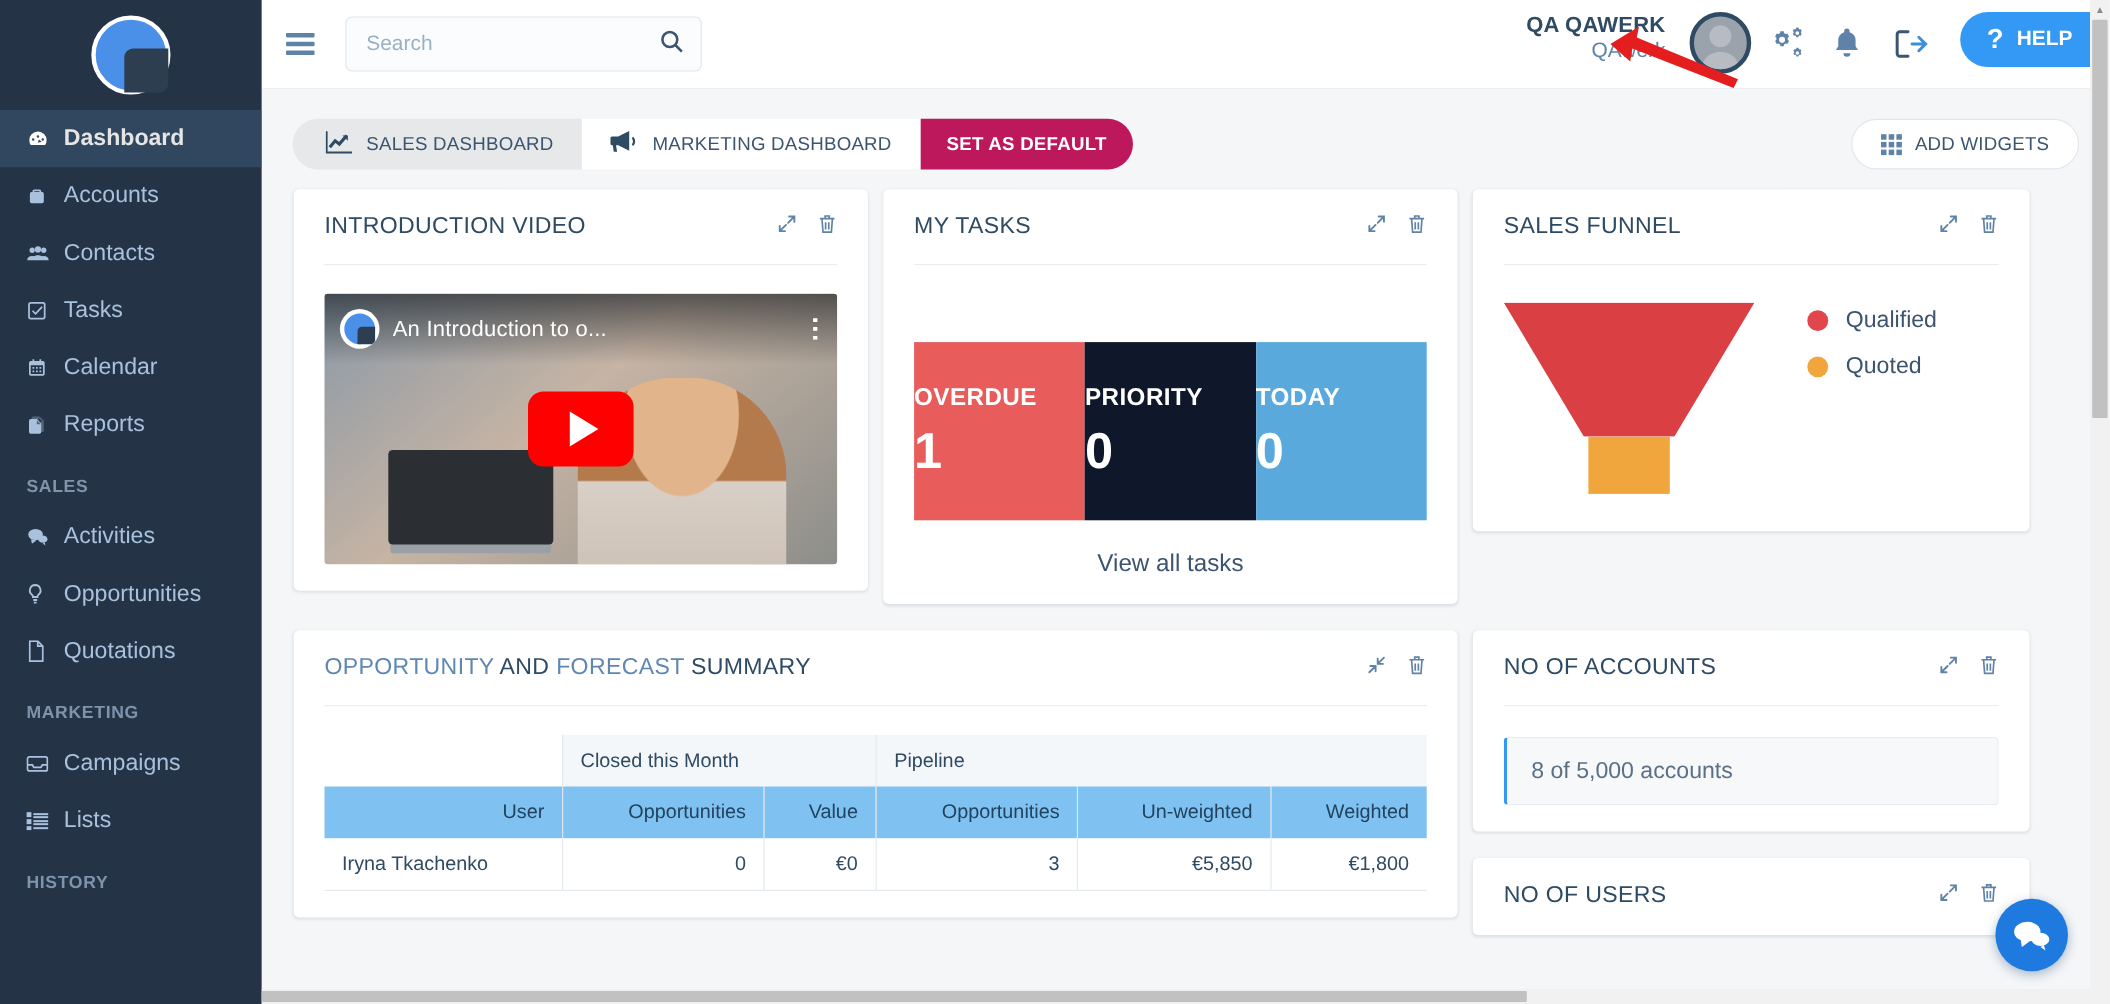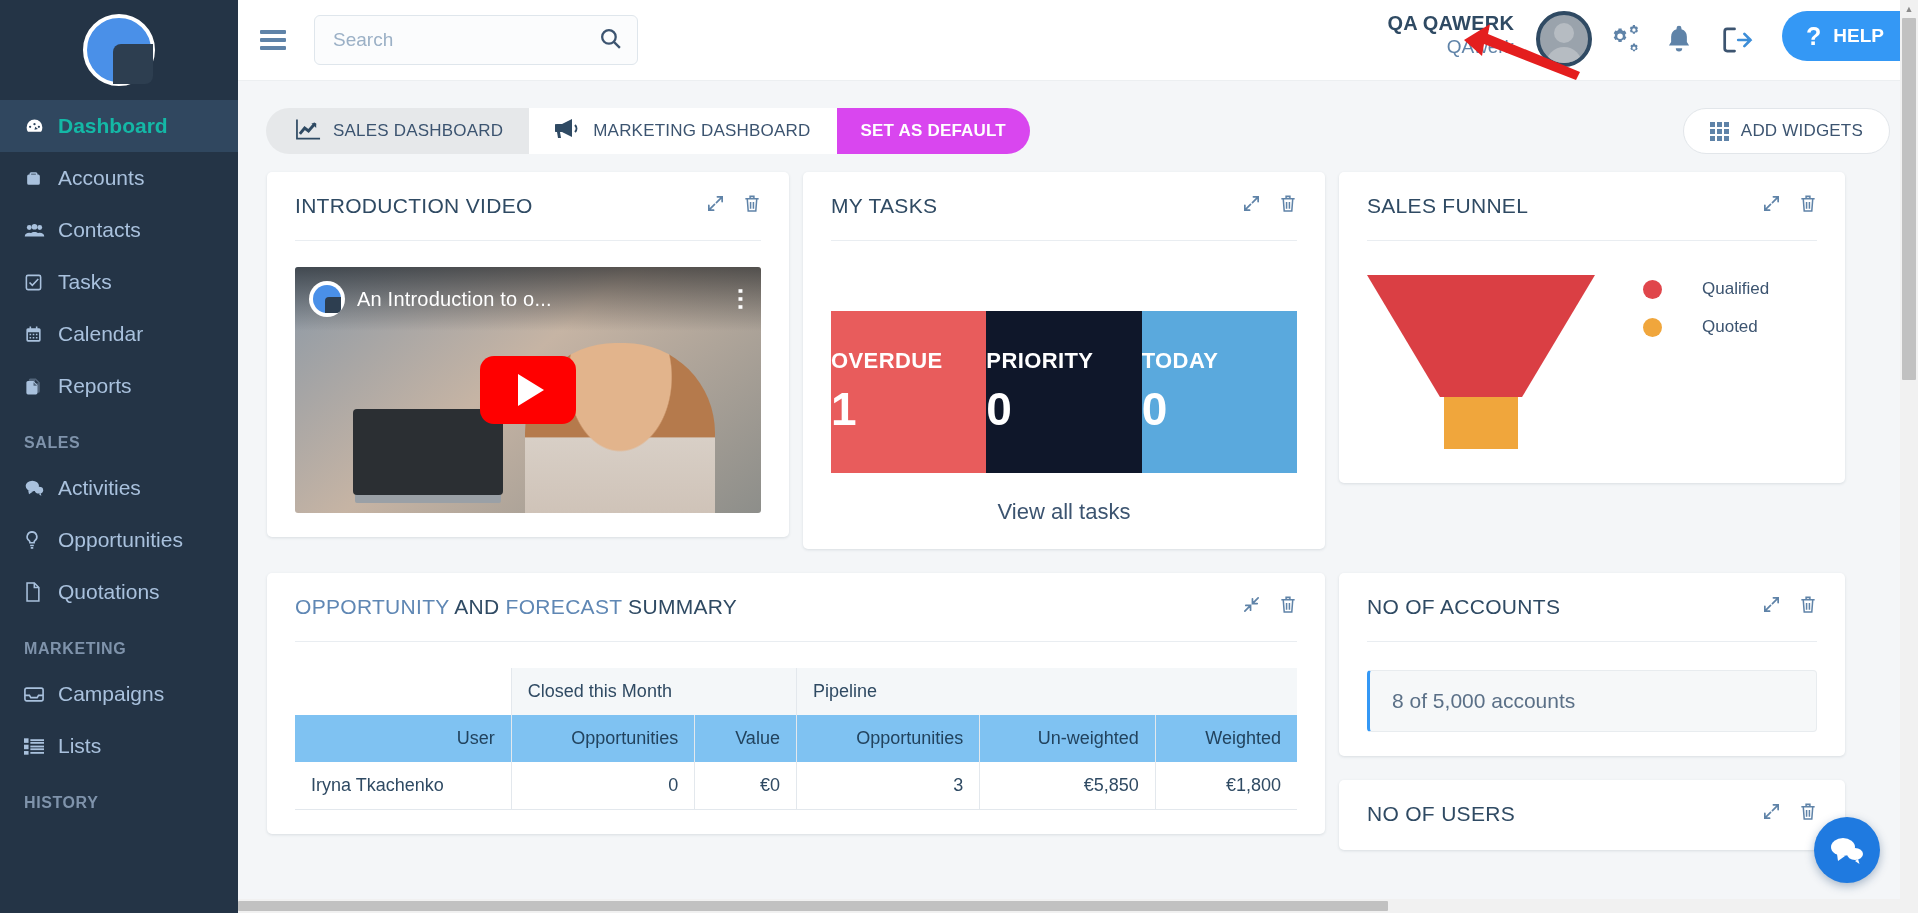--- a/index.html
+++ b/index.html
@@ -30,21 +30,21 @@
     width: 40px; height: 40px;
     background: #2d3e50;
     border-radius: 8px 0 8px 0;
   }
   .nav-item {
     display: flex; align-items: center;
     height: 52px; padding-left: 24px;
     font-size: 21px; color: #a9c1dd;
     cursor: pointer;
   }
-  .nav-item.active { background: #30475f; color: #14b8a6; font-weight: bold; }
+  .nav-item.active { background: #30475f; color: #e5e5e5; font-weight: bold; }
   .nav-item .ic {
     width: 34px; flex: 0 0 34px;
     display: flex; align-items: center;
     color: #a9c1dd; font-size: 19px;
   }
   .nav-item.active .ic { color: #ffffff; }
   .nav-item svg { display: block; }
   .nav-section {
     font-size: 16px; font-weight: bold; letter-spacing: .6px;
     color: #7f93ab; padding: 22px 0 10px 24px;
@@ -122,21 +122,21 @@
     display: flex; align-items: center;
     padding: 27px 28px 0 28px;
   }
   .tab {
     height: 46px; display: flex; align-items: center; gap: 12px;
     padding: 0 26px; font-size: 17px; color: #3c5470;
     background: #ffffff; cursor: pointer; letter-spacing: .2px;
   }
   .tab:first-child { border-radius: 23px 0 0 23px; background: #e6e8ea; padding-left: 30px; }
   .tab.primary {
-    background: #d946ef; color: #fff; font-weight: bold;
+    background: #be185d; color: #fff; font-weight: bold;
     border-radius: 0 23px 23px 0; padding: 0 24px;
   }
   .add-widgets {
     margin-left: auto;
     height: 46px; display: flex; align-items: center; gap: 12px;
     padding: 0 26px; background: #ffffff;
     border: 1px solid #e2e6ea; border-radius: 23px;
     font-size: 17px; color: #3c5470; cursor: pointer; letter-spacing: .2px;
   }
   .grid-ic { display: grid; grid-template-columns: repeat(3,5px); gap: 2px; }
@@ -243,21 +243,21 @@
   .funnel-wrap { display: flex; margin-top: 34px; padding-bottom: 10px; }
   .funnel { width: 228px; position: relative; }
   .funnel .top {
     width: 228px; height: 122px; background: #da3f44;
     clip-path: polygon(0 0, 100% 0, 68% 100%, 32% 100%);
   }
   .funnel .stem { width: 74px; height: 52px; background: #f0a63c; margin: 0 auto; }
   .legend { padding-left: 48px; padding-top: 4px; }
   .legend-row { display: flex; align-items: center; gap: 16px; margin-bottom: 18px; }
   .dot { width: 19px; height: 19px; border-radius: 50%; }
-  .legend-lbl { font-size: 17px; color: #3c5470; margin-left: 24px; }
+  .legend-lbl { font-size: 21px; color: #3c5470; }
 
   
   .tbl { width: 100%; border-collapse: collapse; margin-top: 26px; font-size: 18px; }
   .tbl th, .tbl td {
     padding: 13px 16px; color: #2f4a63; font-weight: normal;
     border-left: 1px solid #e3e8ed;
   }
   .tbl tr.grp th { background: #f4f7f9; text-align: left; font-size: 18px; }
   .tbl tr.grp th.blank { background: #ffffff; border-left: 0; }
   .tbl tr.hdr th { background: #7fc2f2; color: #22435e; }

